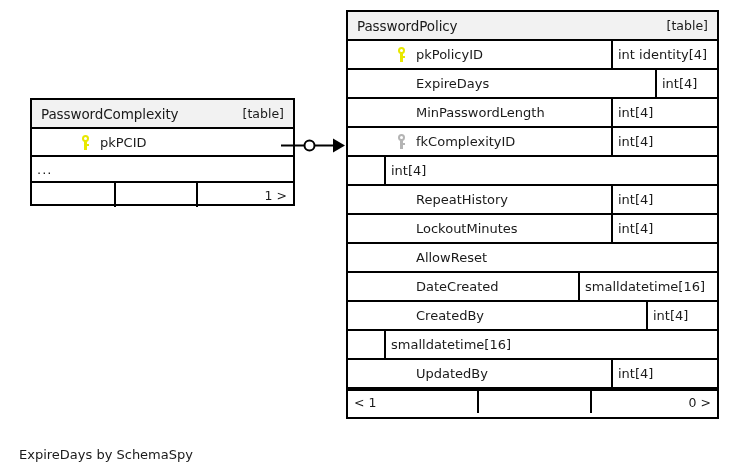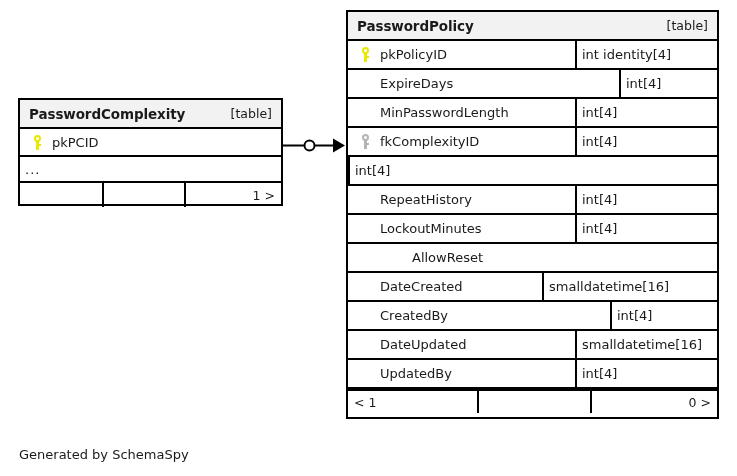--- a/index.html
+++ b/index.html
@@ -33,38 +33,39 @@
     background: #f2f2f2;
     border-bottom: 2px solid #000000;
     display: flex;
     align-items: center;
     justify-content: space-between;
     padding: 0 9px;
     box-sizing: border-box;
     height: 29px;
   }
   .entity-title {
-    font-weight: bold;
+    font-weight: normal;
     font-size: 13.5px;
     letter-spacing: -0.1px;
     white-space: nowrap;
   }
   .entity-kind {
     font-size: 12.5px;
     color: #1a1a1a;
     white-space: nowrap;
     padding-left: 14px;
   }
 
   .col-row {
     display: flex;
     align-items: stretch;
     border-bottom: 2px solid #000000;
     height: 29px;
     box-sizing: border-box;
+    padding-left: 36px;
   }
   .col-row:last-child { border-bottom: none; }
 
   .col-name {
     display: flex;
     align-items: center;
     box-sizing: border-box;
     padding-left: 6px;
     font-size: 13px;
     white-space: nowrap;
@@ -174,21 +175,21 @@
     font-size: 13px;
     color: #1a1a1a;
     white-space: nowrap;
   }
 </style>
 </head>
 <body>
 
 <div class="canvas">
 
-  <div class="entity" style="left:18px; top:98px; width:265px; height:108px;">
+  <div class="entity" style="left:30px; top:98px; width:265px; height:108px;">
 
     <div class="entity-header">
       <span class="entity-title">PasswordComplexity</span>
       <span class="entity-kind">[table]</span>
     </div>
 
     <div class="col-row" style="height:28px;">
       <div class="col-name" style="flex:1 1 auto;">
         <span class="keyslot">
           <span class="key-icon key-pk">
@@ -275,21 +276,21 @@
 
     <div class="col-row">
       <div class="col-name" style="width:227px;">
         <span class="keyslot"></span>
         <span class="col-label">LockoutMinutes</span>
       </div>
       <div class="col-type">int[4]</div>
     </div>
 
     <div class="col-row">
-      <div class="col-name" style="width:227px;margin-left:32px;">
+      <div class="col-name" style="width:227px;">
         <span class="keyslot"></span>
         <span class="col-label">AllowReset</span>
       </div>
     </div>
 
     <div class="col-row">
       <div class="col-name" style="width:194px;">
         <span class="keyslot"></span>
         <span class="col-label">DateCreated</span>
       </div>
@@ -298,24 +299,20 @@
 
     <div class="col-row">
       <div class="col-name" style="width:262px;">
         <span class="keyslot"></span>
         <span class="col-label">CreatedBy</span>
       </div>
       <div class="col-type">int[4]</div>
     </div>
 
     <div class="col-row">
-      <div class="col-name" style="width:227px;">
-        <span class="keyslot"></span>
-        <span class="col-label">DateUpdated</span>
-      </div>
       <div class="col-type">smalldatetime[16]</div>
     </div>
 
     <div class="col-row">
       <div class="col-name" style="width:227px;">
         <span class="keyslot"></span>
         <span class="col-label">UpdatedBy</span>
       </div>
       <div class="col-type">int[4]</div>
     </div>
@@ -327,15 +324,15 @@
     </div>
   </div>
 
   <svg class="connector" style="left:281px; top:130px;" width="70" height="32" viewBox="0 0 70 32">
     <line x1="0" y1="15.5" x2="23" y2="15.5" stroke="#000000" stroke-width="2"></line>
     <circle cx="28.5" cy="15.5" r="5" fill="#ffffff" stroke="#000000" stroke-width="2"></circle>
     <line x1="33.5" y1="15.5" x2="55" y2="15.5" stroke="#000000" stroke-width="2"></line>
     <polygon points="64,15.5 52,8.5 52,22.5" fill="#000000"></polygon>
   </svg>
 
-  <div class="caption" style="left:19px; top:447px;">Generated by SchemaSpy</div>
+  <div class="caption" style="left:19px; top:447px;">ExpireDays by SchemaSpy</div>
 
 </div>
 
 </body></html>

